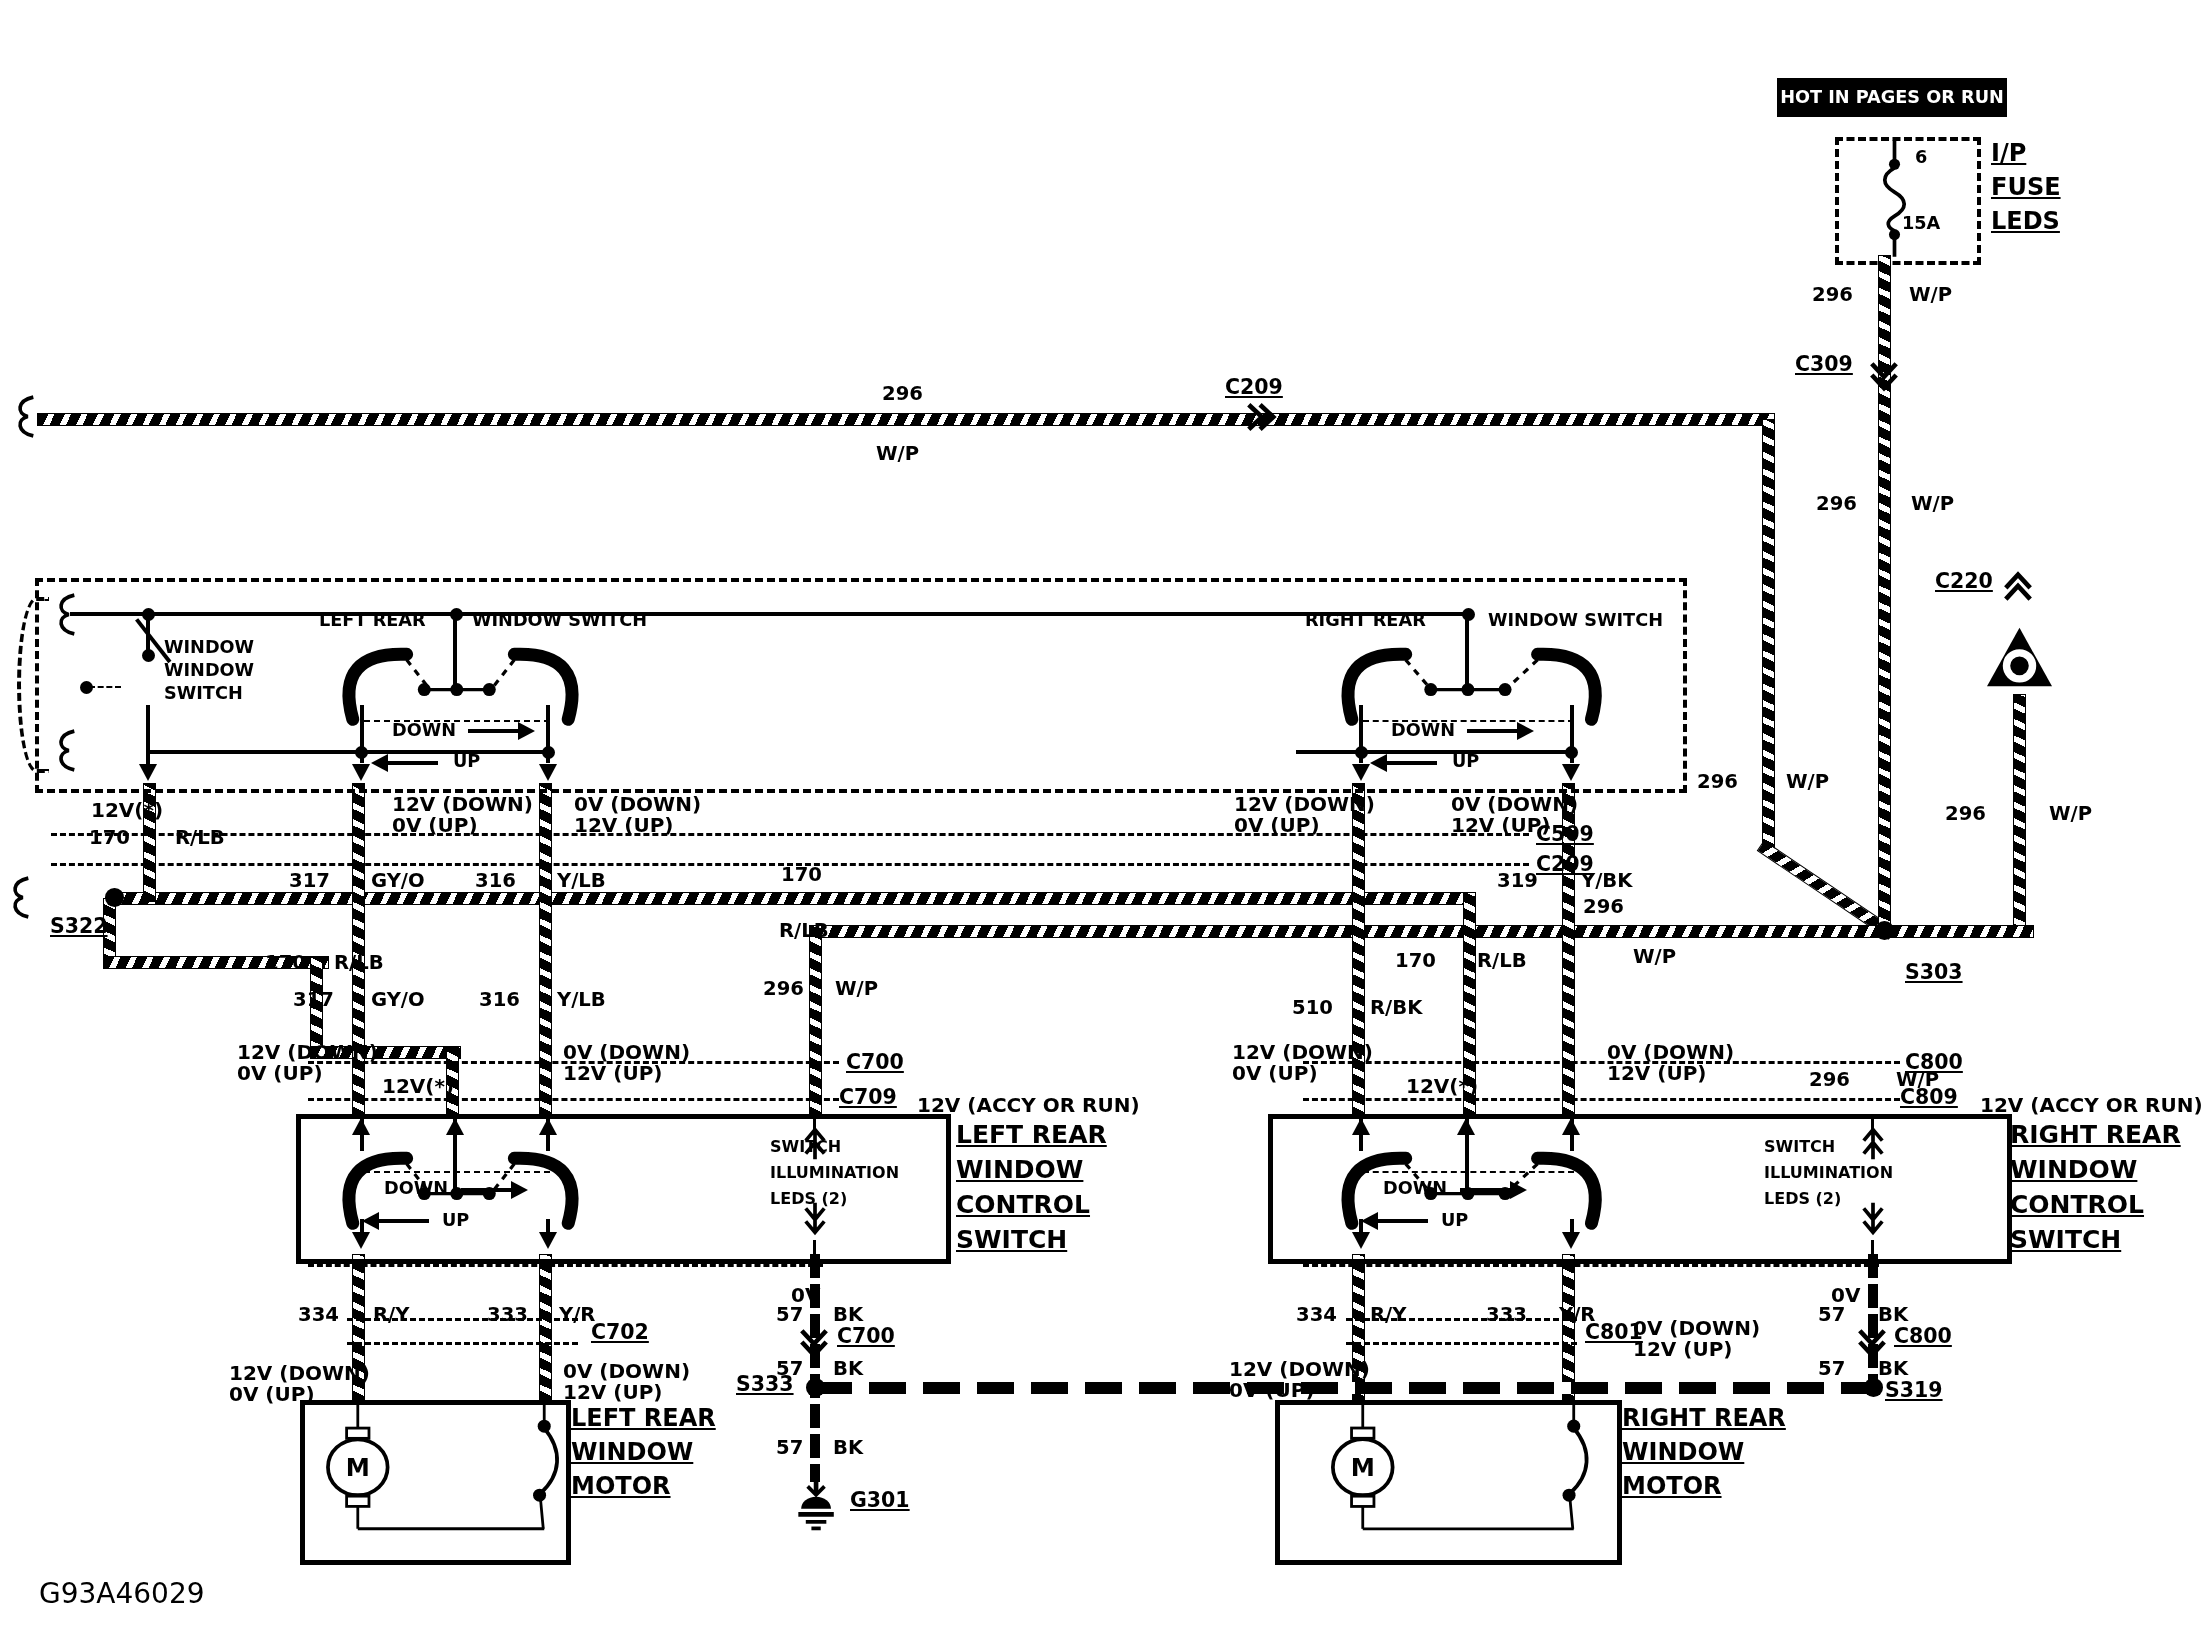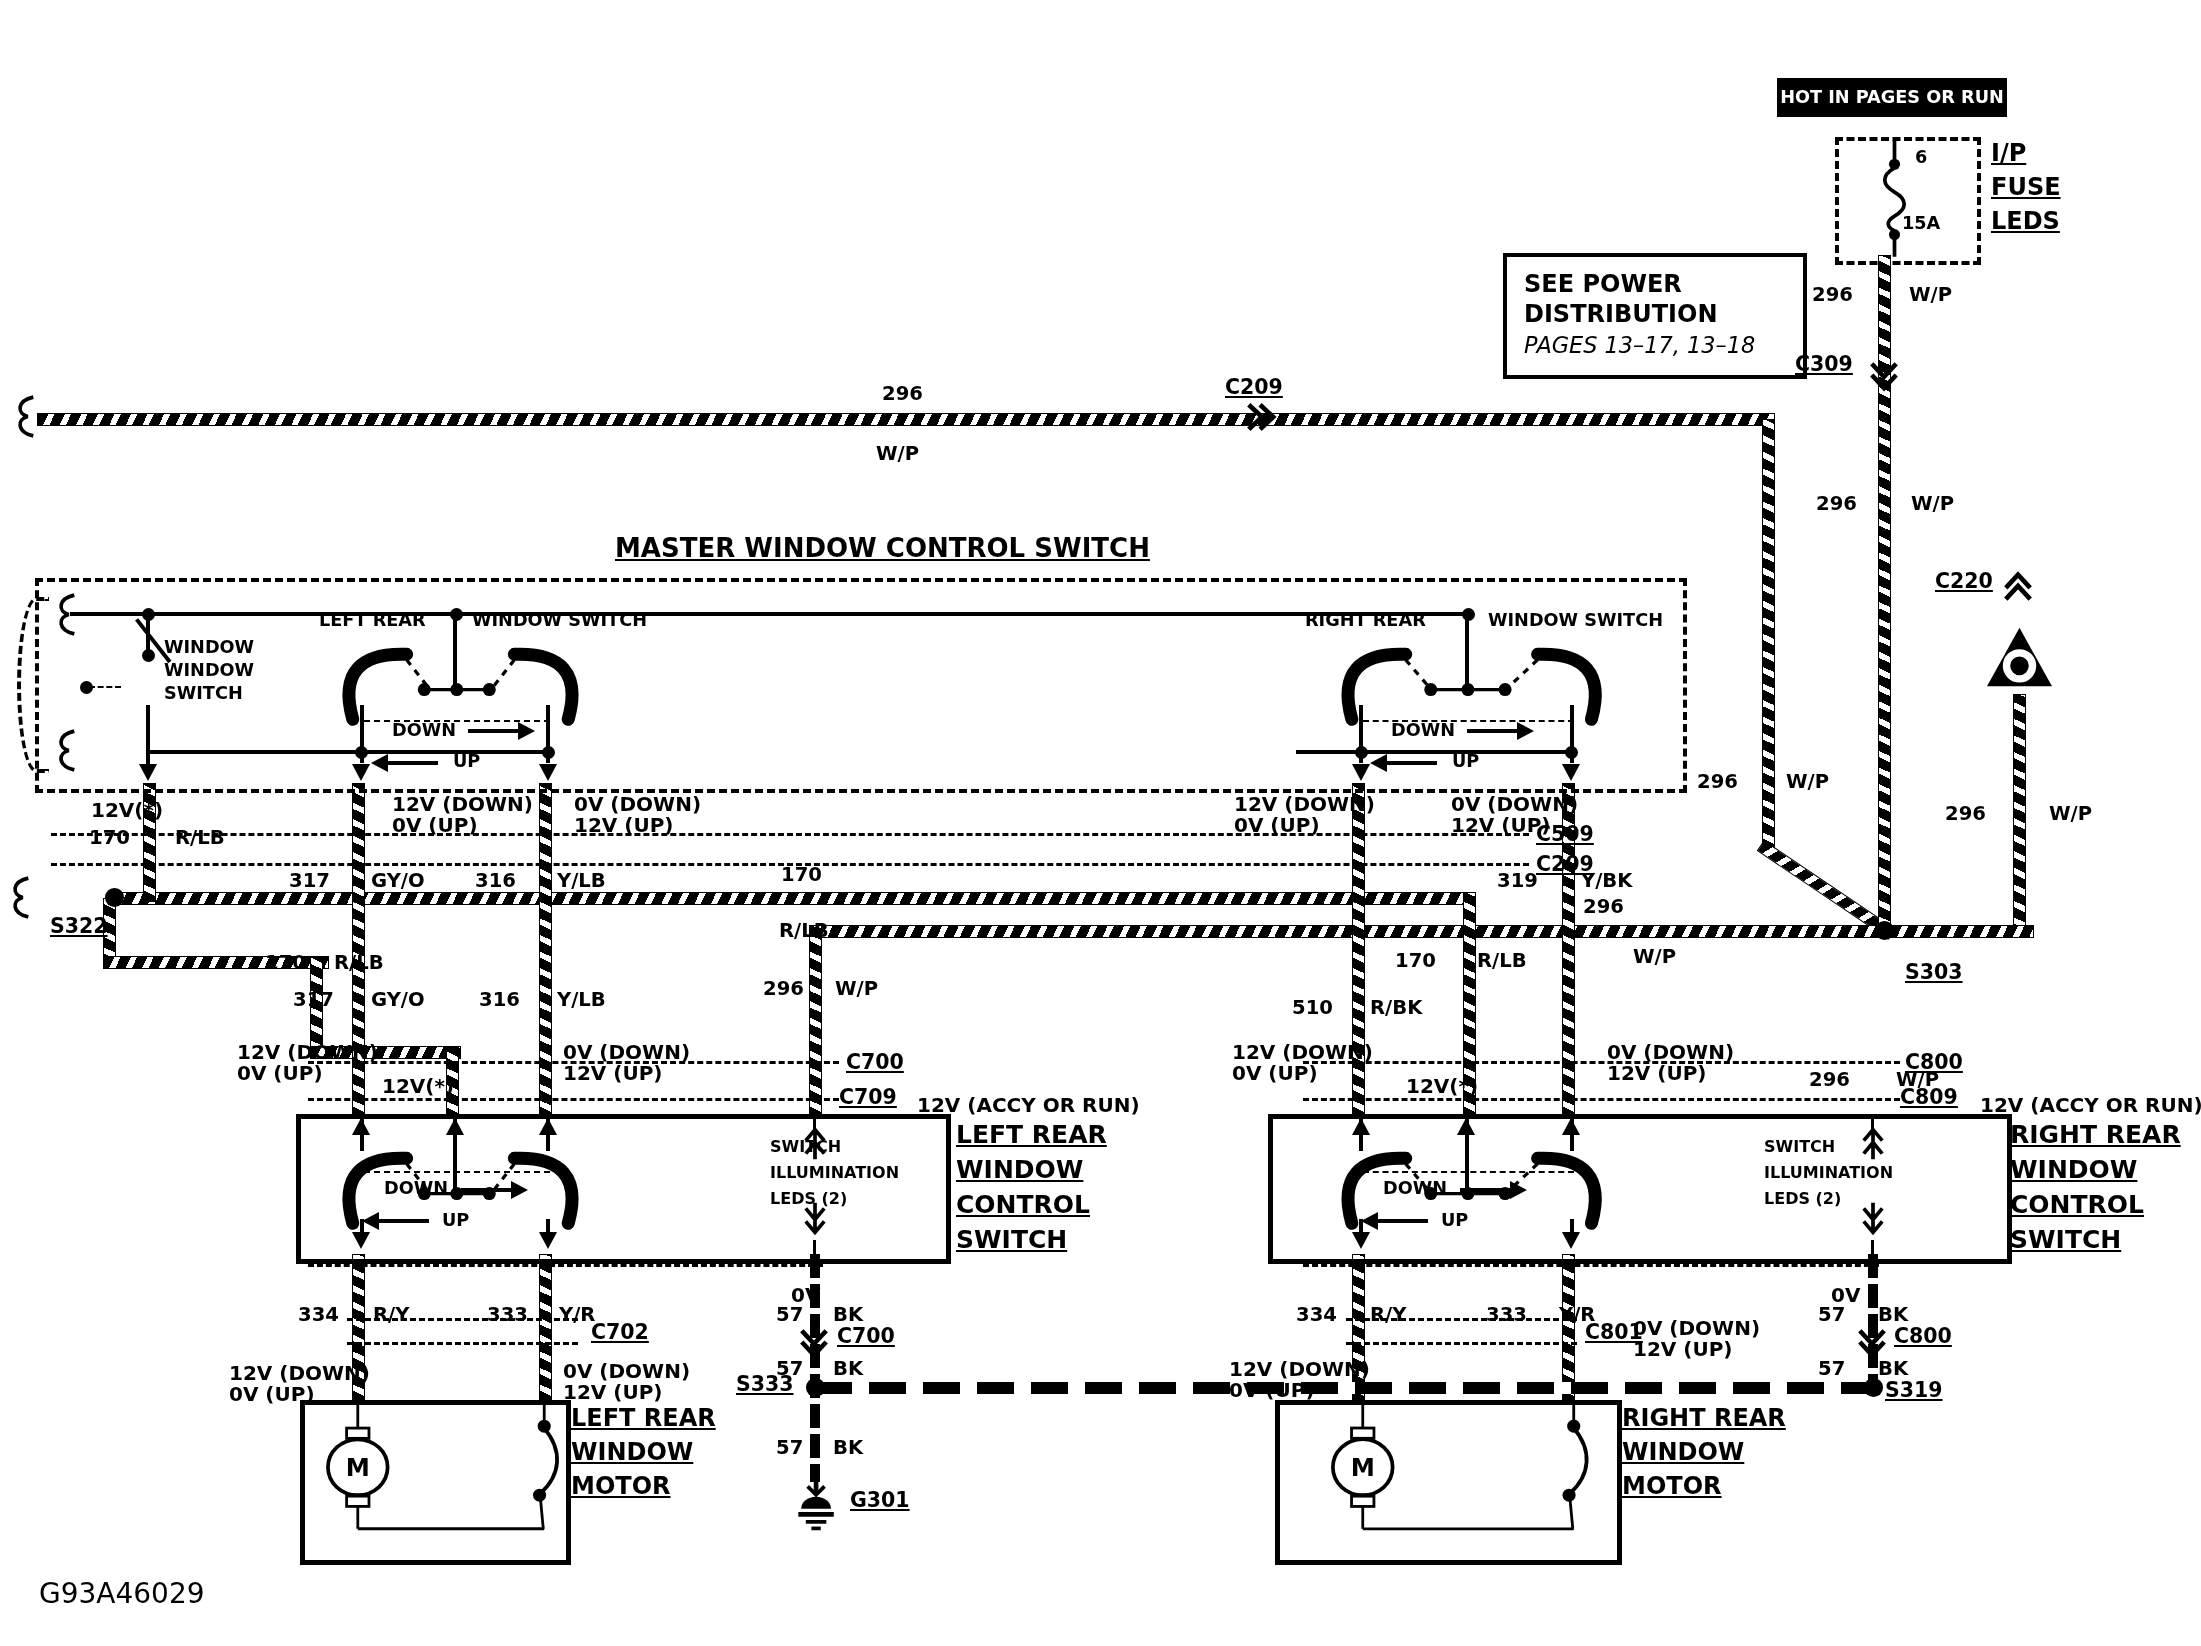--- a/index.html
+++ b/index.html
@@ -51,25 +51,20 @@
   <div class="dashbox" style="left:1835px;top:137px;width:138px;height:120px;"></div>
   <svg style="left:1876px;top:140px;" width="37" height="117" viewBox="0 0 40 126">
     <line x1="20" y1="0" x2="20" y2="22" stroke="#000" stroke-width="4"></line>
     <circle cx="20" cy="26" r="6" fill="#000"></circle>
     <path d="M20,30 C6,38 6,48 20,56 C34,64 34,74 20,82 C10,88 12,94 20,98" fill="none" stroke="#000" stroke-width="4"></path>
     <circle cx="20" cy="102" r="6" fill="#000"></circle>
     <line x1="20" y1="106" x2="20" y2="126" stroke="#000" stroke-width="4"></line>
   </svg>
   <div class="dashbox" style="left:17px;top:597px;width:28px;height:168px;border-right:none;border-radius:60% 0 0 60% / 50% 0 0 50%;"></div>
 
-  <div class="solidbox" style="left:1503px;top:253px;width:296px;height:118px;border-width:4.7px;">
-    <div style="font-size:24px;font-weight:bold;margin:13px 0 0 17px;">SEE POWER</div>
-    <div style="font-size:24px;font-weight:bold;margin:1.9px 0 0 17px;">DISTRIBUTION</div>
-    <div style="font-size:22.4px;font-style:italic;margin:3.7px 0 0 17px;">PAGES 13–17, 13–18</div>
-  </div>
 
   <div class="wh" style="left:37px;top:413px;width:1736px;"></div>
   <div class="wv" style="left:1762px;top:419px;height:429px;"></div>
   <div class="wd" style="left:1764px;top:840px;width:157px;transform:rotate(34deg);"></div>
   <div class="wv" style="left:1878px;top:255px;height:677px;"></div>
   <div class="wv" style="left:2013px;top:694px;height:239px;"></div>
   <div class="wh" style="left:815px;top:925px;width:1217px;"></div>
   <div class="wh" style="left:109px;top:892px;width:1365px;"></div>
   <div class="wv" style="left:1463px;top:892px;height:224px;"></div>
   <div class="wv" style="left:103px;top:898px;height:65px;"></div>
@@ -98,21 +93,20 @@
   <div class="dr" style="left:308px;top:1098px;width:531px;"></div>
   <div class="dr" style="left:1303px;top:1061px;width:597px;"></div>
   <div class="dr" style="left:1303px;top:1098px;width:597px;"></div>
   <div class="dr" style="left:308px;top:1264px;width:515px;"></div>
   <div class="dr" style="left:1303px;top:1264px;width:576px;"></div>
   <div class="dr" style="left:347px;top:1318px;width:231px;"></div>
   <div class="dr" style="left:347px;top:1342px;width:231px;"></div>
   <div class="dr" style="left:1346px;top:1318px;width:231px;"></div>
   <div class="dr" style="left:1346px;top:1342px;width:231px;"></div>
 
-  <div class="title" style="left:615px;top:533px;">MASTER WINDOW CONTROL SWITCH</div>
   <div class="dashbox" style="left:35px;top:578px;width:1644px;height:207px;"></div>
 
   <div class="tl" style="left:70px;top:612px;width:1398px;height:3.7px;"></div>
   <div class="dot2" style="left:142px;top:608px;"></div>
   <div class="dot2" style="left:450px;top:608px;"></div>
   <div class="dot2" style="left:1462px;top:608px;"></div>
   <div class="tl" style="left:146px;top:614px;width:3.7px;height:41px;"></div>
   <div class="dot2" style="left:142px;top:649px;"></div>
   <div class="tl" style="left:116px;top:660px;width:54px;height:3.7px;transform:rotate(52deg);transform-origin:right center;"></div>
   <div class="md3" style="left:89px;top:686px;width:32px;"></div>

